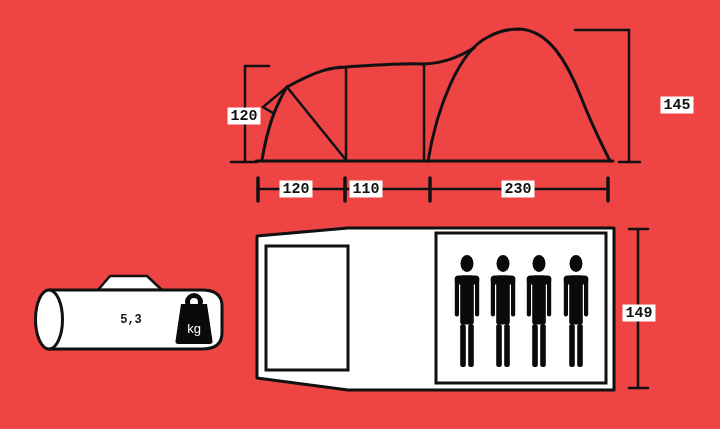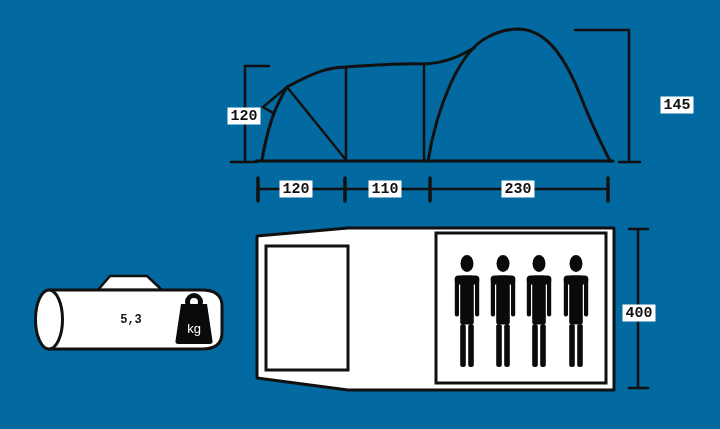--- a/index.html
+++ b/index.html
@@ -1,19 +1,19 @@
 <!DOCTYPE html>
 <html><head>
 <meta charset="utf-8">
 <style>
   html,body{margin:0;padding:0;background:#ffffff;}
   .canvas{
     position:relative;
     width:720px;height:429px;
-    background:#0369a1;
+    background:#ef4444;
     font-family:"Liberation Mono","DejaVu Sans Mono",monospace;
     overflow:hidden;
   }
   .canvas svg{position:absolute;left:0;top:0;}
   .dim-label{
     position:absolute;
     transform:translate(-50%,-50%);
     background:#ffffff;
     color:#111111;
     font-size:15px;
@@ -131,23 +131,23 @@
       </g>
     </g>
   </svg>
 
   <div class="dim-label" style="left:244px;top:116px;">120</div>
 
   <div class="dim-label" style="left:631px;top:105px;margin-left:46px;">145</div>
 
   <div class="dim-label" style="left:296px;top:189px;">120</div>
 
-  <div class="dim-label" style="left:385px;top:189px;text-align:center;">110</div>
+  <div class="dim-label" style="left:366px;top:189px;text-align:center;">110</div>
 
   <div class="dim-label" style="left:518px;top:189px;">230</div>
 
-  <div class="dim-label" style="left:639px;top:313px;">400</div>
+  <div class="dim-label" style="left:639px;top:313px;">149</div>
 
   <div class="bag-weight-label" style="left:131px;top:320px;">5,3</div>
 
   <div class="kg-label" style="left:194px;top:328px;">kg</div>
 
 </div>
 
 </body></html>

